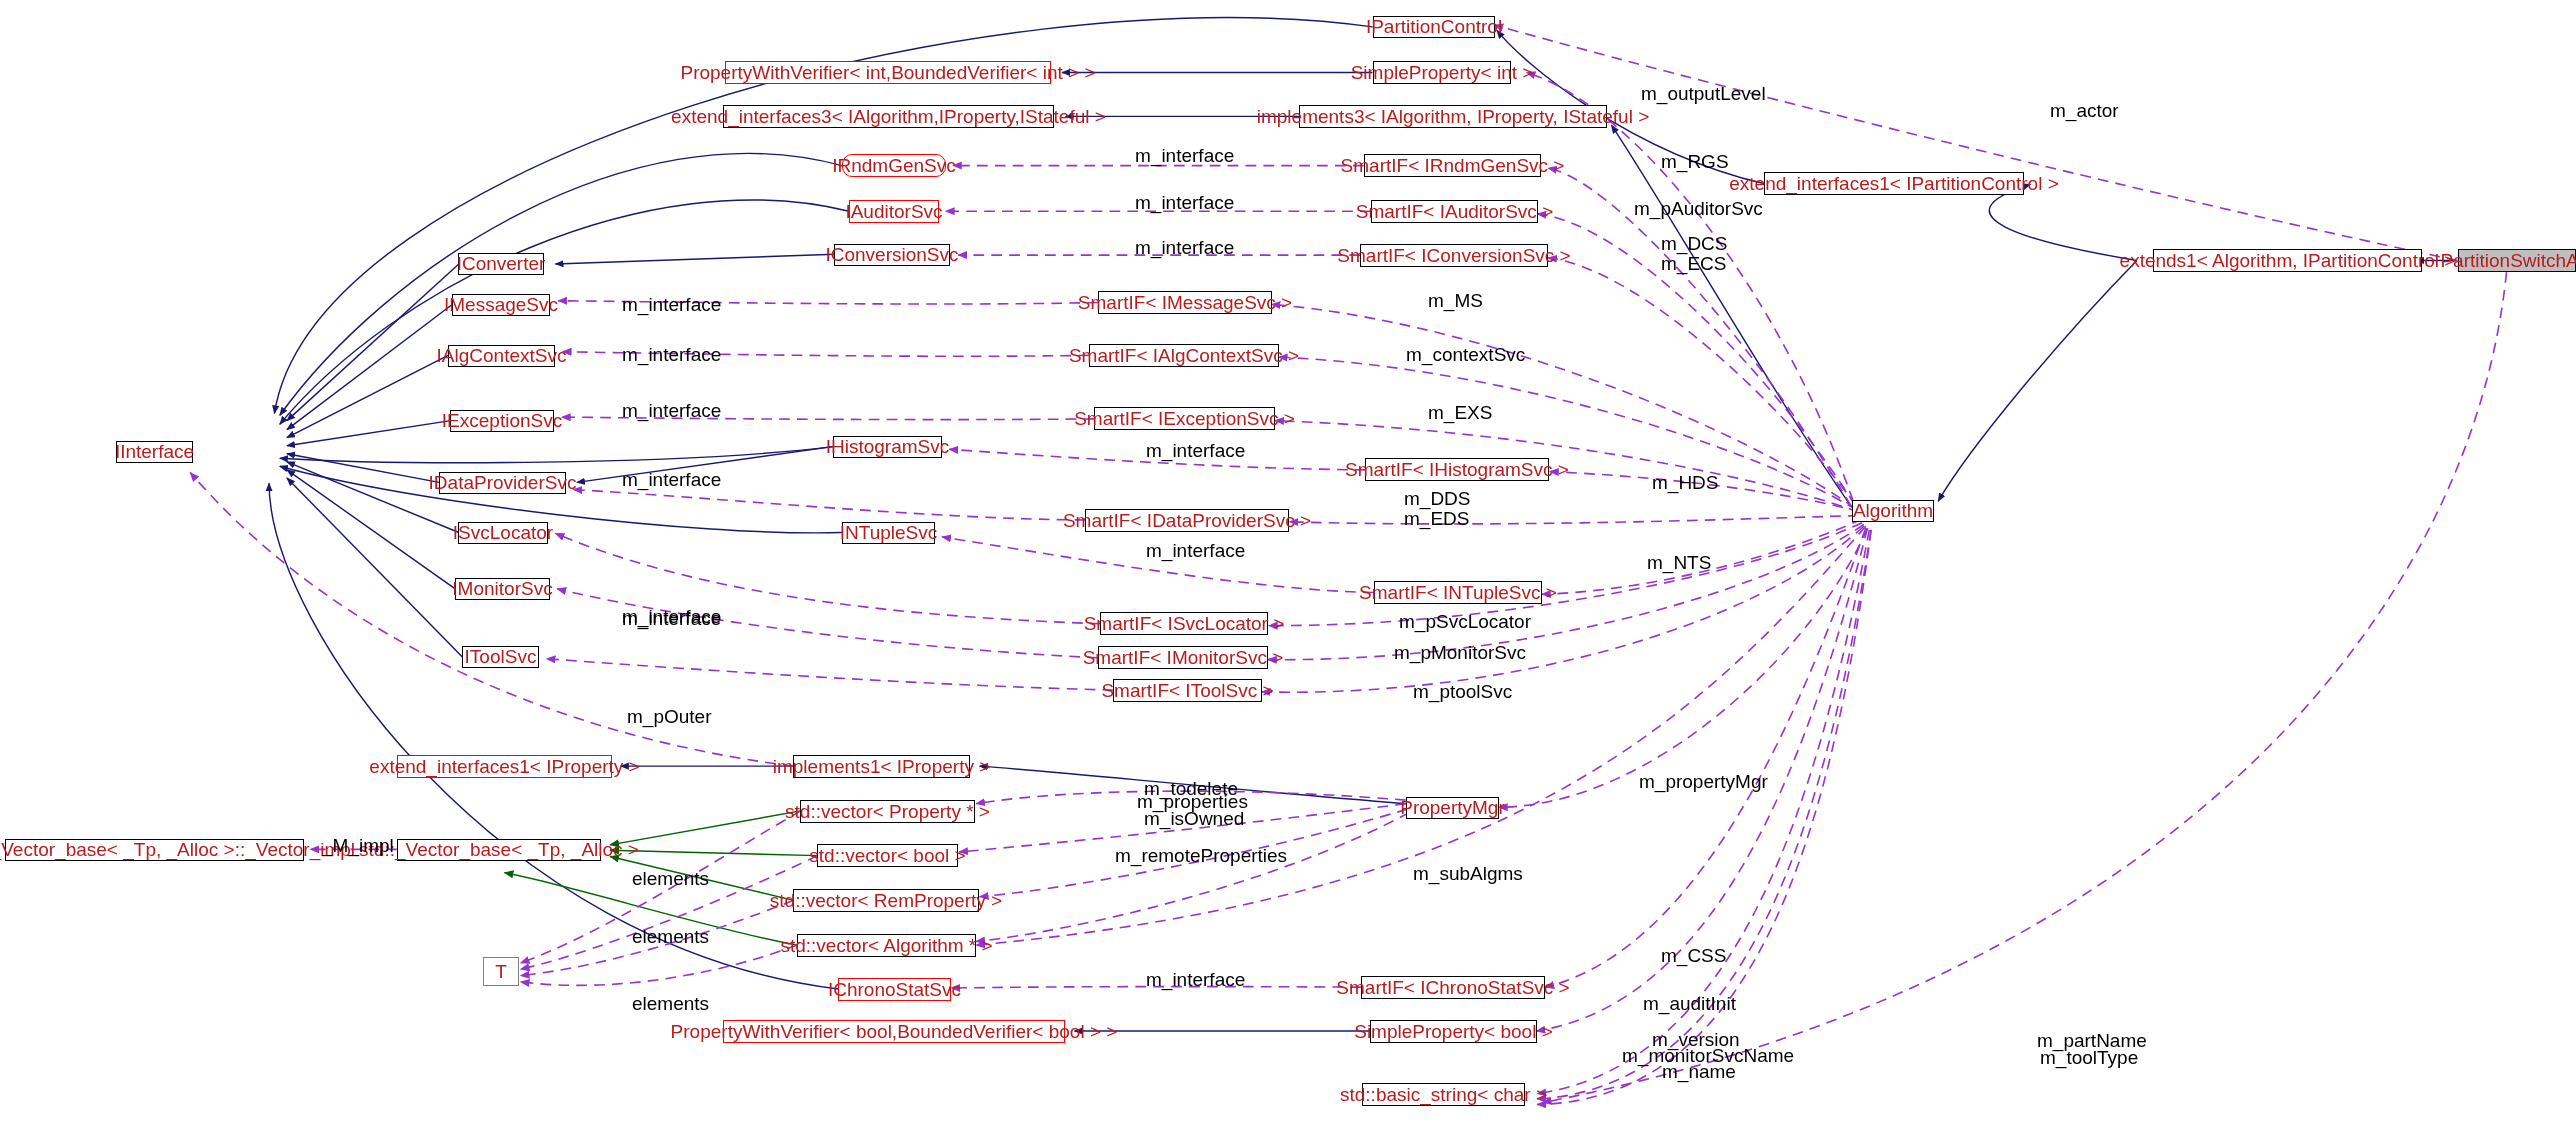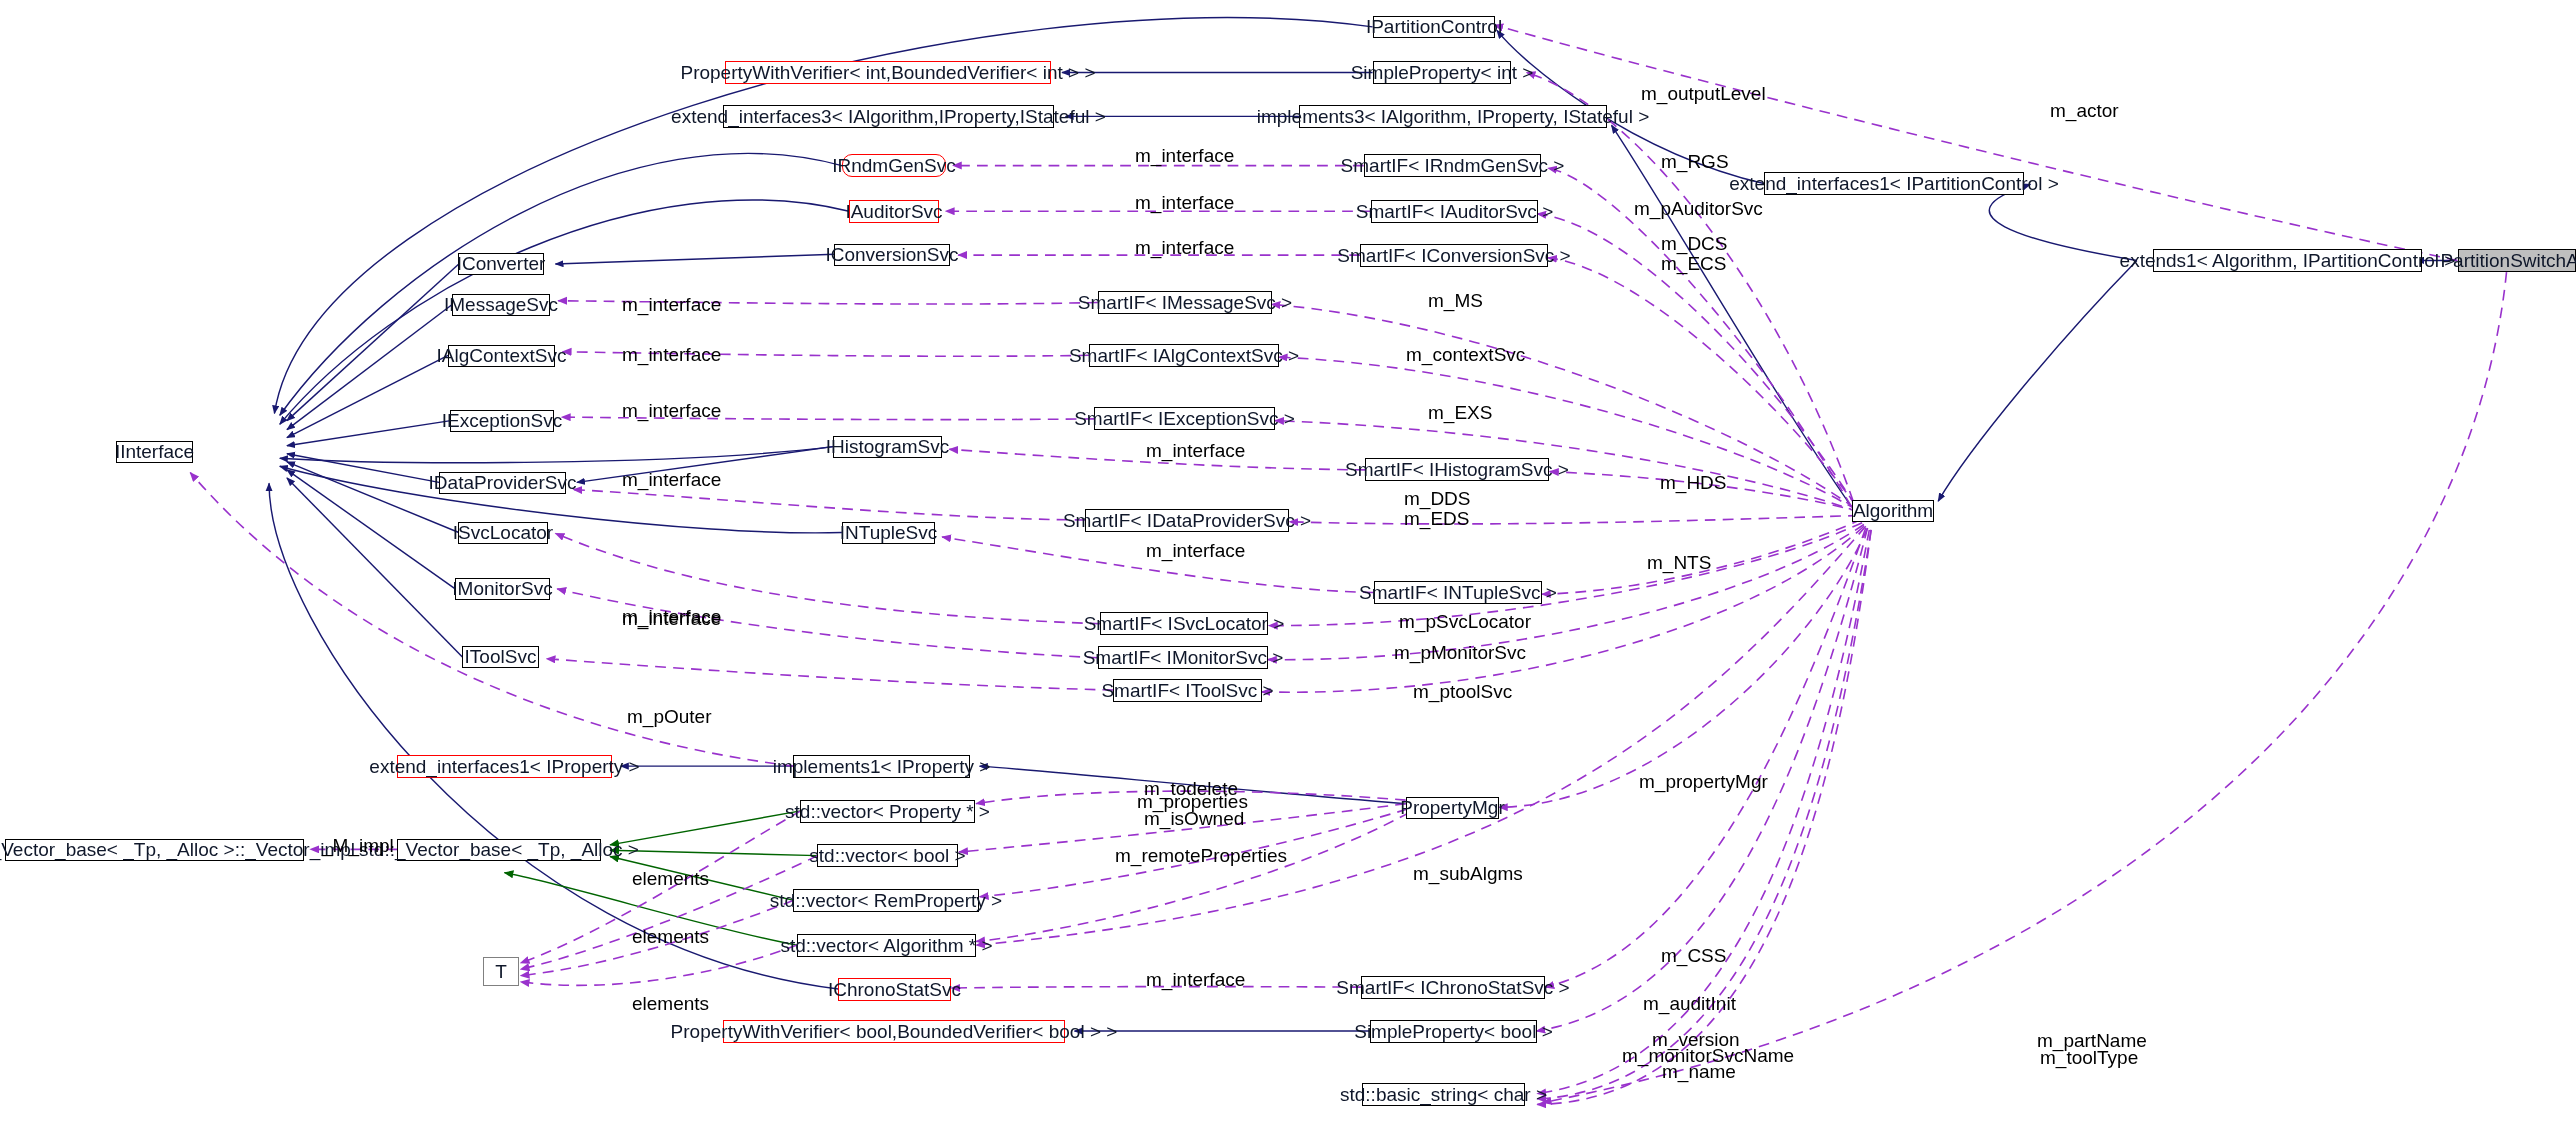--- a/index.html
+++ b/index.html
@@ -11,21 +11,21 @@
     background:#ffffff;
     font-family:"Liberation Sans","DejaVu Sans",sans-serif;
     overflow:hidden;
   }
   svg#edges{position:absolute;left:0;top:0;width:2576px;height:1125px;}
   .node{
     position:absolute;
     box-sizing:border-box;
     border:1.8px solid #000000;
     background:#ffffff;
-    color:#0f172a;
+    color:#b91c1c;
     font-size:19px;
     line-height:1;
     display:flex;
     align-items:center;
     justify-content:center;
     white-space:nowrap;
     padding:0 1px;
     z-index:5;
   }
   .node.red{border-color:#ff0000;}
@@ -335,21 +335,21 @@
       <div class="elabel" style="left: 1146px; top: 970px;">m_interface</div>
       <div class="elabel" style="left: 1641px; top: 84px;">m_outputLevel</div>
       <div class="elabel" style="left: 2050px; top: 101px;">m_actor</div>
       <div class="elabel" style="left: 1661px; top: 152px;">m_RGS</div>
       <div class="elabel" style="left: 1634px; top: 199px;">m_pAuditorSvc</div>
       <div class="elabel" style="left: 1661px; top: 234px;">m_DCS
 m_ECS</div>
       <div class="elabel" style="left: 1428px; top: 291px;">m_MS</div>
       <div class="elabel" style="left: 1406px; top: 345px;">m_contextSvc</div>
       <div class="elabel" style="left: 1428px; top: 403px;">m_EXS</div>
-      <div class="elabel" style="left: 1652px; top: 473px; margin-left: 8px;">m_HDS</div>
+      <div class="elabel" style="left: 1652px; top: 473px;">m_HDS</div>
       <div class="elabel" style="left: 1404px; top: 489px;">m_DDS
 m_EDS</div>
       <div class="elabel" style="left: 1647px; top: 553px;">m_NTS</div>
       <div class="elabel" style="left: 1399px; top: 612px;">m_pSvcLocator</div>
       <div class="elabel" style="left: 1394px; top: 643px;">m_pMonitorSvc</div>
       <div class="elabel" style="left: 1413px; top: 682px;">m_ptoolSvc</div>
       <div class="elabel" style="left: 627px; top: 707px;">m_pOuter</div>
       <div class="elabel" style="left: 1144px; top: 779px;">m_todelete</div>
       <div class="elabel" style="left: 1137px; top: 792px;">m_properties</div>
       <div class="elabel" style="left: 1144px; top: 809px;">m_isOwned</div>

